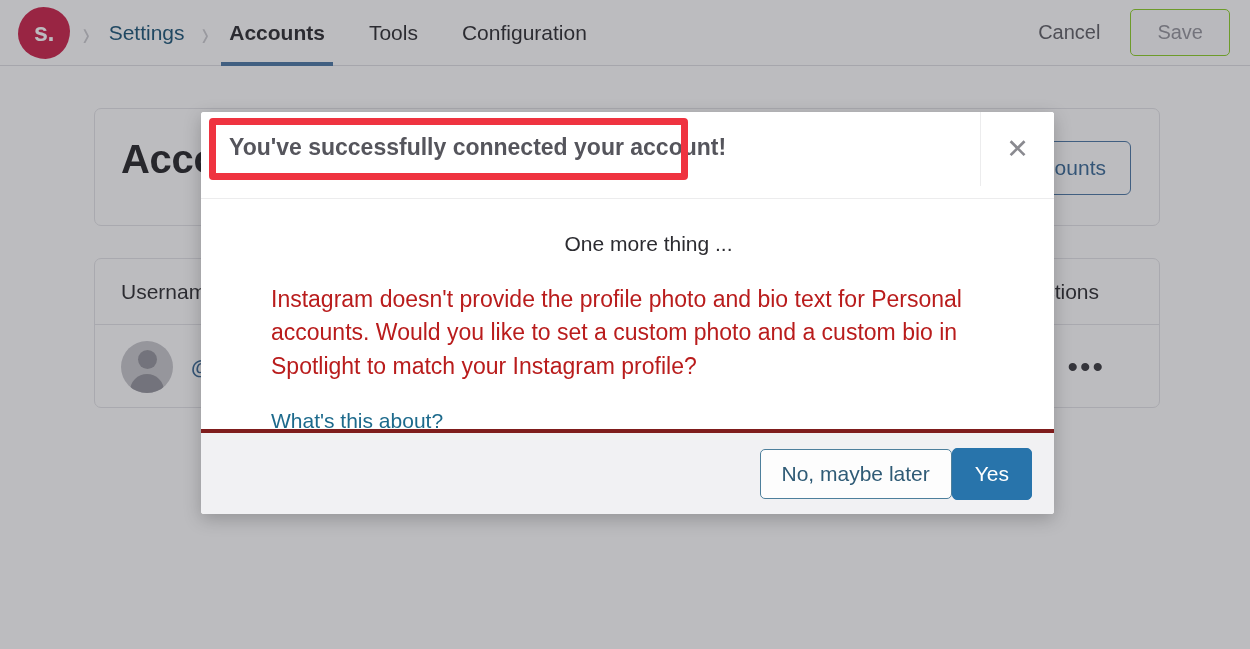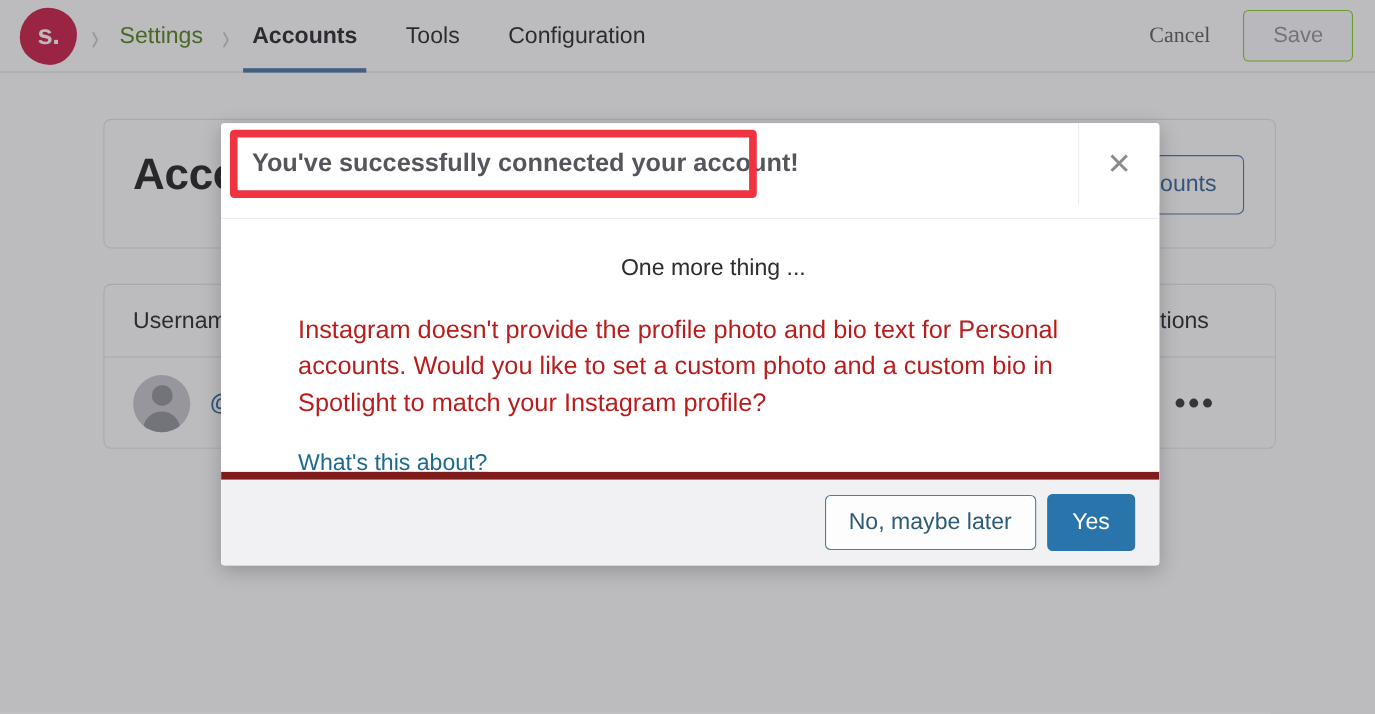--- a/index.html
+++ b/index.html
@@ -61,21 +61,21 @@
     flex: 0 0 auto;
   }
 
   .navlink {
     font-size: 21px;
     color: #3b3b40;
     padding: 20px 4px;
     white-space: nowrap;
     flex: 0 0 auto;
   }
-  .navlink.crumb { color: #4d7c0f; margin-left: 2px; }
+  .navlink.crumb { color: #0c4a6e; margin-left: 2px; }
 
   .navtab {
     position: relative;
     font-size: 21px;
     color: #1d1d21;
     padding: 0 8px;
     height: 66px;
     line-height: 66px;
     white-space: nowrap;
     flex: 0 0 auto;
@@ -96,21 +96,21 @@
     align-items: center;
     padding-right: 20px;
     gap: 16px;
   }
   .btn-cancel {
     font-size: 20px;
     color: #55555c;
     background: transparent;
     border: none;
     padding: 8px 14px;
-    font-family: Liberation Serif, serif;
+    font-family: Liberation Sans, sans-serif;
   }
   .btn-save {
     font-size: 20px;
     color: #8e8e96;
     background: #fbfbfc;
     border: 1px solid #84cc16;
     border-radius: 5px;
     padding: 11px 26px;
     font-family: inherit;
   }
@@ -294,26 +294,26 @@
     color: #1d6a8c;
     margin: 0;
     display: inline-block;
   }
 
   .modal-foot {
     position: absolute;
     left: 0; right: 0; bottom: 0;
     height: 85px;
     background: #f1f1f3;
-    border-top: 7px solid #7f1d1d;
+    border-top: 4px solid #7f1d1d;
     display: flex;
     align-items: center;
     justify-content: flex-end;
     padding-right: 22px;
-    gap: 10px;
+    gap: 0;
   }
   .btn-secondary {
     font-size: 21px;
     color: #2f5b76;
     background: #fdfdfd;
     border: 1px solid #4d7f9c;
     border-radius: 5px;
     padding: 12px 21px;
     font-family: inherit;
     white-space: nowrap;

